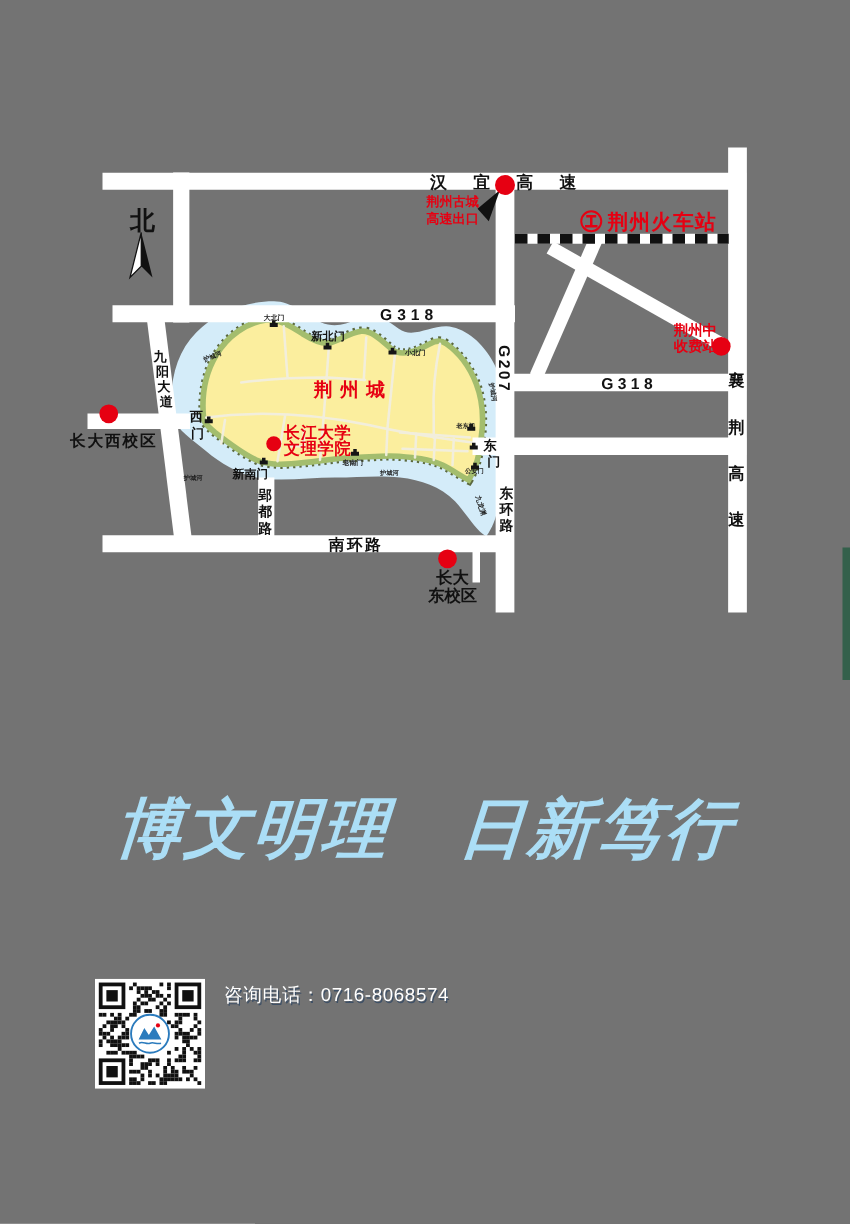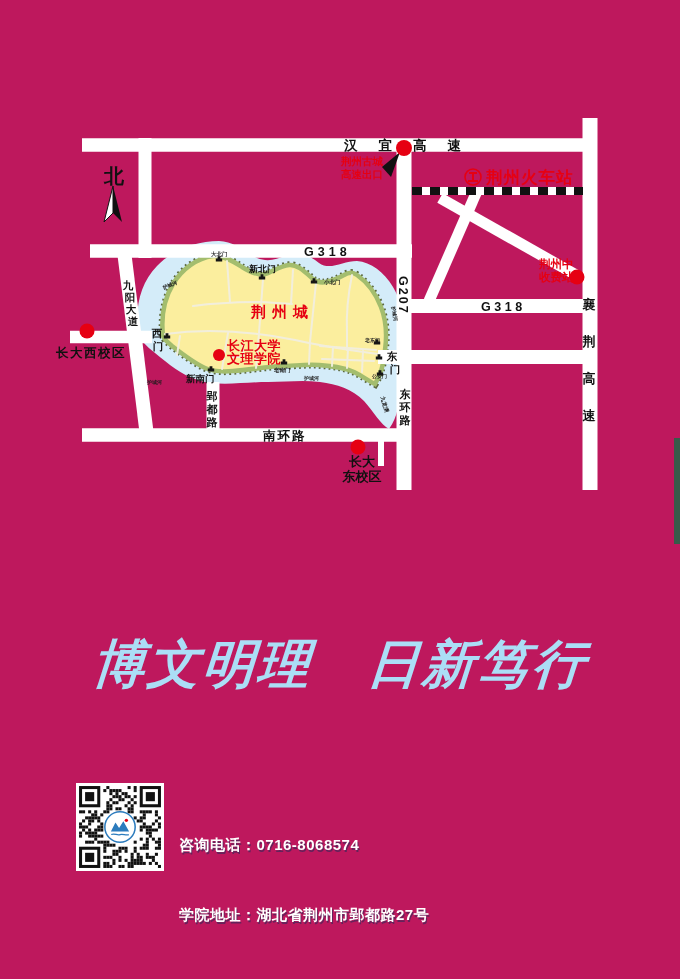--- a/index.html
+++ b/index.html
@@ -1,31 +1,31 @@
 <!DOCTYPE html>
 <html><head>
 <meta charset="utf-8">
 <style>
   html,body{margin:0;padding:0;}
-  .page{position:relative;width:680px;height:979px;background:#be185d;overflow:hidden;
+  .page{position:relative;width:680px;height:979px;background:#737373;overflow:hidden;
         font-family:"Liberation Sans",sans-serif;}
   svg text{font-family:"Liberation Sans",sans-serif;}
   .t{font-weight:bold;}
   .ink{fill:#111111;}
   .red{fill:#E60012;}
   .tiny{fill:#1d1d1d;font-weight:bold;}
   .motto{position:absolute;left:88px;top:618px;width:504px;height:92px;line-height:92px;
          text-align:center;font-size:52px;font-weight:bold;font-style:italic;
          color:#ABDEF6;letter-spacing:3px;transform:skewX(-4deg);
          font-family:"DejaVu Serif",serif;white-space:nowrap;}
   .contact{position:absolute;left:76px;top:783px;display:flex;gap:15px;align-items:flex-start;}
   .qr{width:88px;height:88px;display:block;}
   .clines{padding-top:3px;}
-  .cline{font-size:15px;font-weight:bold;color:#ffffff;line-height:22.4px;
-         letter-spacing:.5px;text-shadow:1px 1.5px 0 rgba(10,45,90,.5);white-space:nowrap;margin-top:48px;}
+  .cline{font-size:15px;font-weight:normal;color:#ffffff;line-height:22.4px;
+         letter-spacing:.5px;text-shadow:1px 1.5px 0 rgba(10,45,90,.5);white-space:nowrap;}
 </style>
 </head>
 <body>
 
 <div class="page">
 
   <svg width="680" height="600" viewBox="0 0 680 600" style="position:absolute;left:0;top:0;">
     <defs>
       <path id="gate" d="M-3.2,2.6 L-3.2,-0.6 L-1.4,-0.6 L-1.4,-2.8 L1.4,-2.8 L1.4,-0.6 L3.2,-0.6 L3.2,2.6 Z"></path>
     </defs>
@@ -396,17 +396,16 @@
         </g>
       <g>
         <circle cx="14.5" cy="14.5" r="5" fill="#ffffff" stroke="#2b7bbd" stroke-width="0.5"></circle>
         <path d="M11.5,16 L13,13 L14.2,14.8 L15.6,12.6 L17.5,16 Z" fill="#2b7bbd"></path>
         <path d="M11.6,17 C12.6,16.4 13.6,17.4 14.5,17 C15.4,16.6 16.4,17.4 17.4,17" stroke="#2b7bbd" stroke-width="0.4" fill="none"></path>
         <circle cx="16.6" cy="12.3" r="0.55" fill="#E60012"></circle>
       </g>
     </svg>
     <div class="clines">
       <div class="cline"><span>咨询电话：</span><span>0716-8068574</span></div>
-      <div class="cline"><span>学院地址：</span><span>湖北省荆州市郢都路27号</span></div>
     </div>
   </div>
 
 </div>
 
 </body></html>

